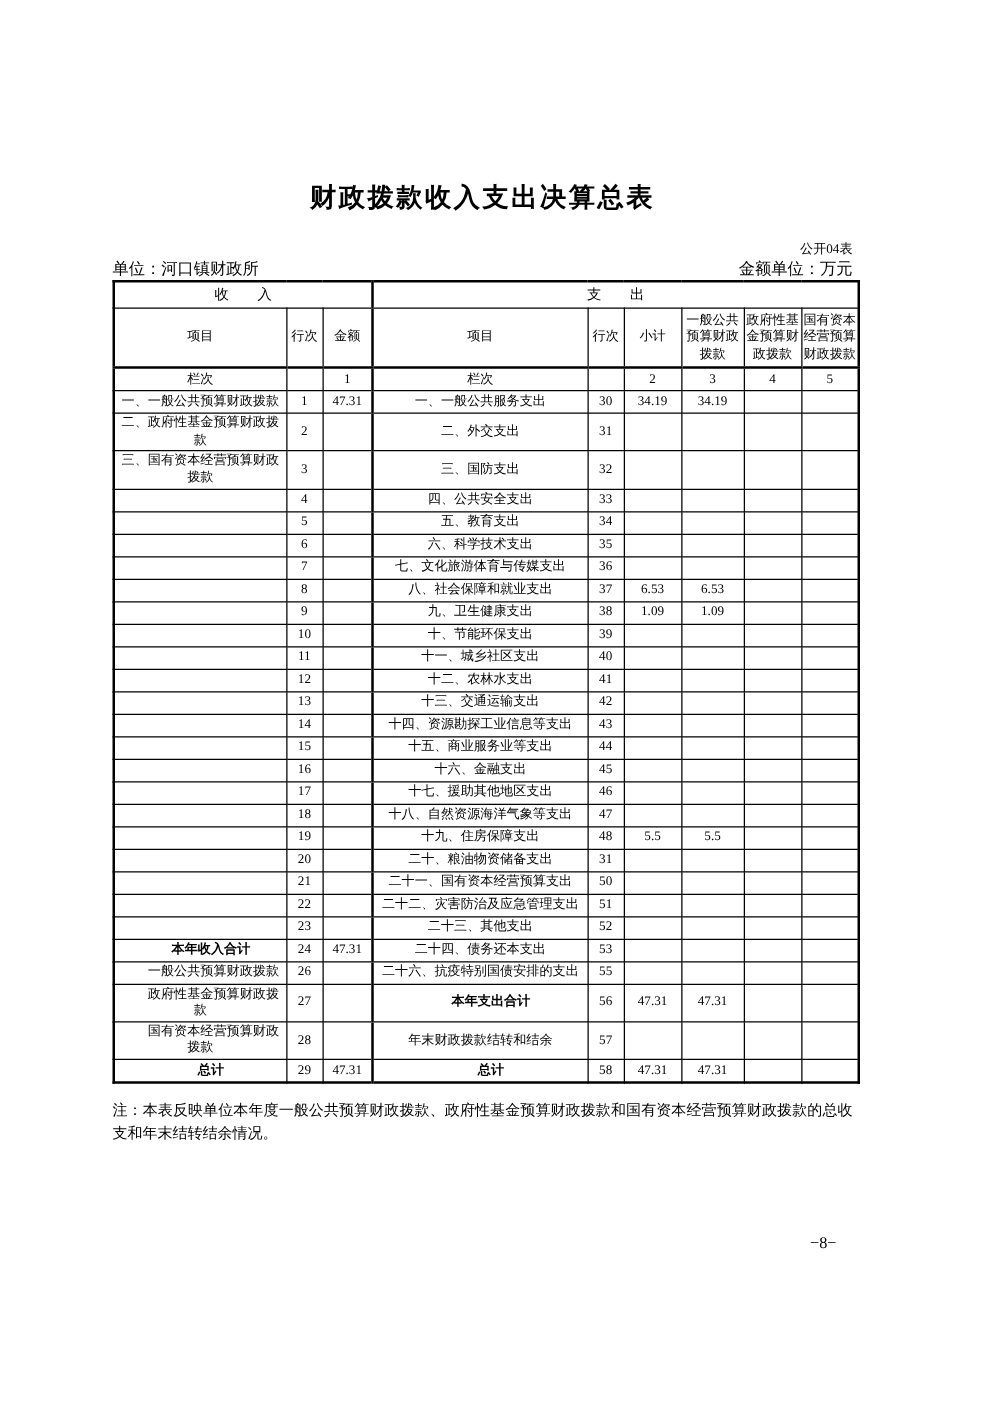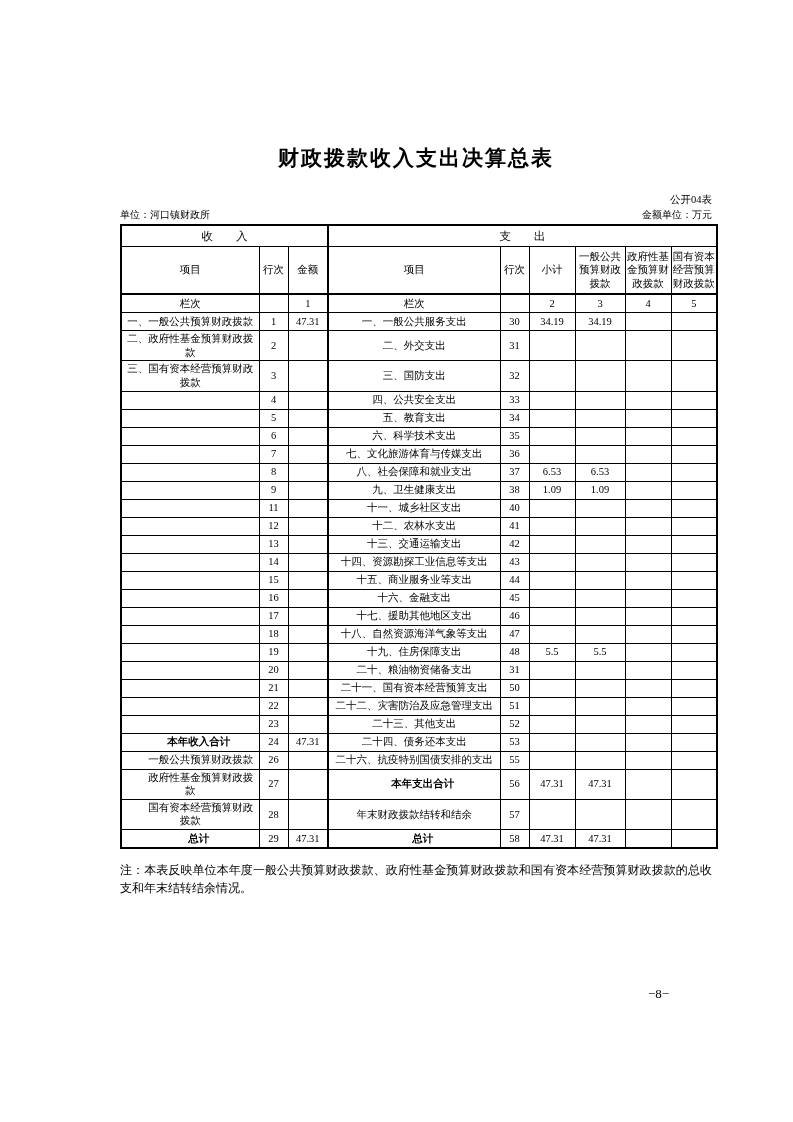--- a/index.html
+++ b/index.html
@@ -6,41 +6,41 @@
   .page{
     position:relative;
     width:793px;height:1122px;
     background:#ffffff;
     font-family:"Liberation Serif","DejaVu Serif",serif;
     color:#000;
     overflow:hidden;
   }
   .content{
     position:absolute;
-    left:120px;top:144px;
+    left:90px;top:144px;
     width:592px;
   }
   .doc-title{
     text-align:center;
     font-family:"Liberation Sans","DejaVu Sans",sans-serif;
     font-weight:bold;
     font-size:21px;
     letter-spacing:2px;
     margin:0 0 20px 0;
   }
   .table-code{
     text-align:right;
     font-size:10.5px;
     height:15px;
     line-height:15px;
   }
   .meta-row{
     display:flex;
     justify-content:space-between;
-    font-size:10px;
+    font-size:13px;
     height:16px;
     line-height:16px;
     margin-bottom:1px;
   }
   table.fin{
     border-collapse:collapse;
     table-layout:fixed;
     width:592px;
     border:2px solid #000;
   }
@@ -234,20 +234,31 @@
             <td class="num"></td>
             <td class="item mid">九、卫生健康支出</td>
             <td class="num">38</td>
             <td class="num">1.09</td>
             <td class="num">1.09</td>
             <td class="num"></td>
             <td class="num"></td>
           </tr>
           <tr>
             <td class="item"></td>
+            <td class="num">10</td>
+            <td class="num"></td>
+            <td class="item mid">十、节能环保支出</td>
+            <td class="num">39</td>
+            <td class="num"></td>
+            <td class="num"></td>
+            <td class="num"></td>
+            <td class="num"></td>
+          </tr>
+          <tr>
+            <td class="item"></td>
             <td class="num">11</td>
             <td class="num"></td>
             <td class="item mid">十一、城乡社区支出</td>
             <td class="num">40</td>
             <td class="num"></td>
             <td class="num"></td>
             <td class="num"></td>
             <td class="num"></td>
           </tr>
           <tr>

